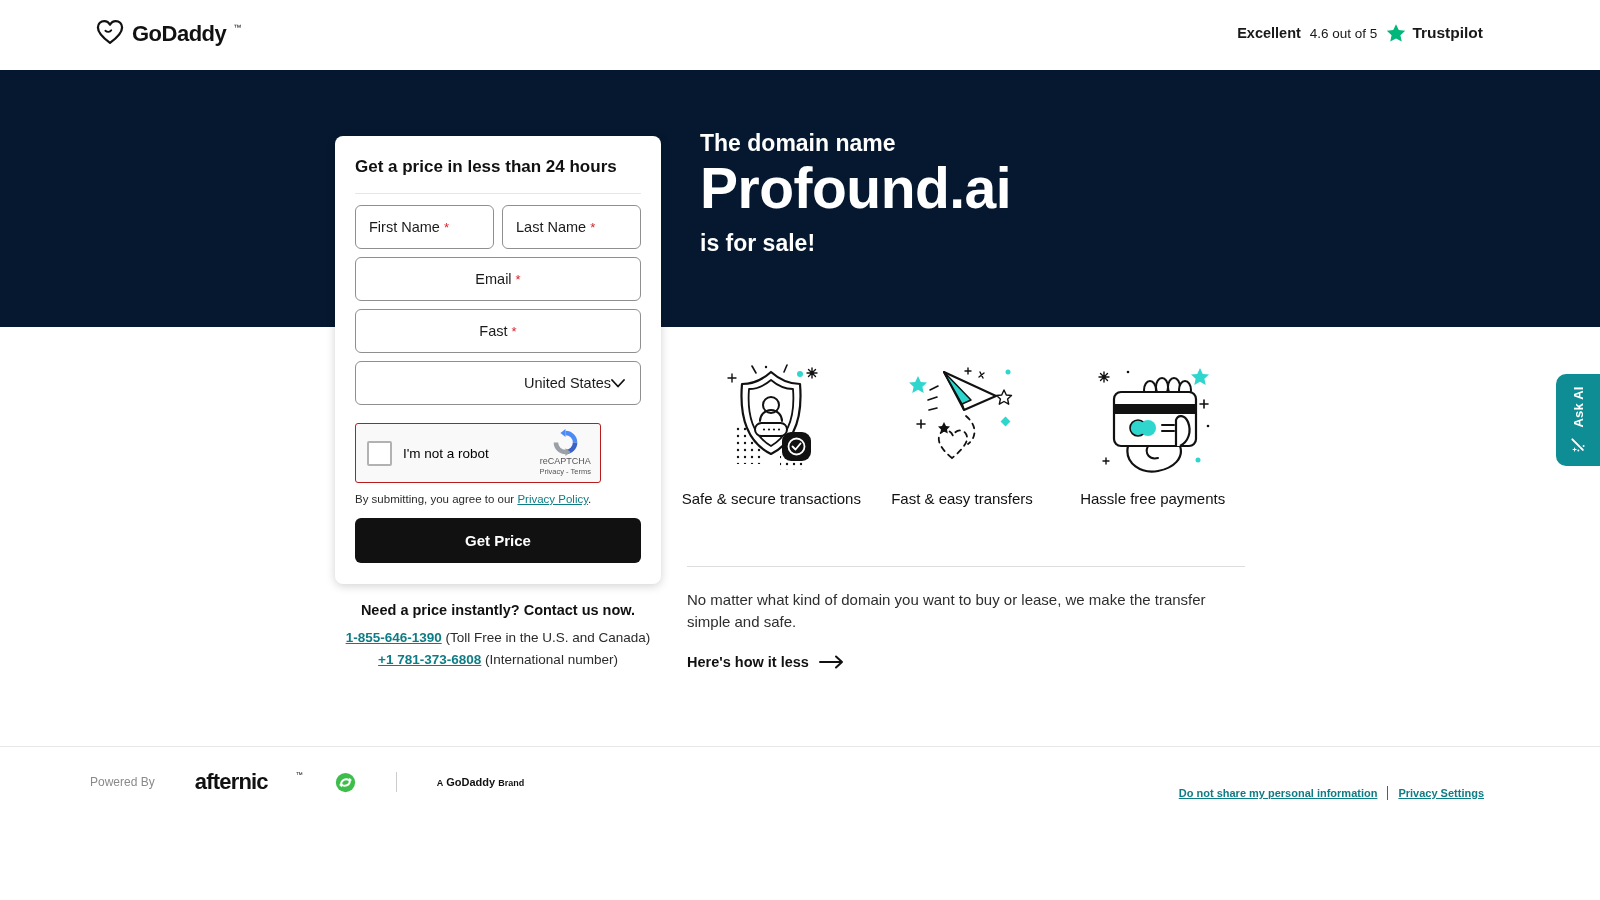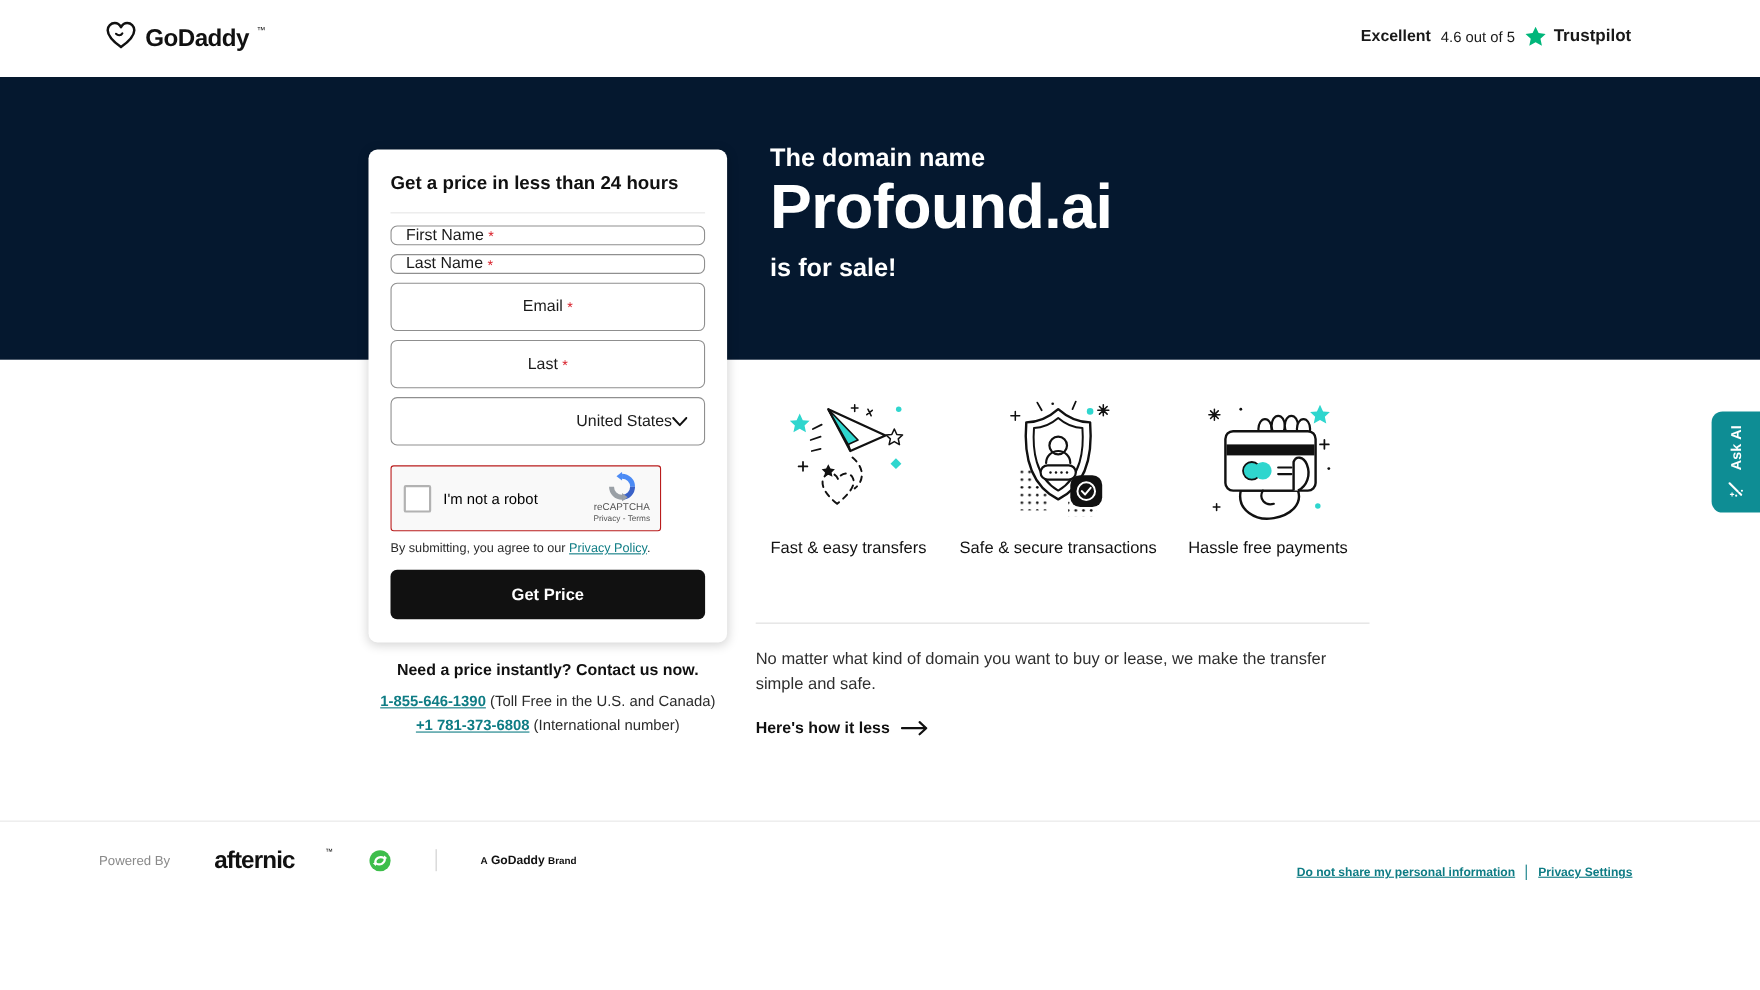--- a/index.html
+++ b/index.html
@@ -25,21 +25,21 @@
   .hero-text { position:absolute; left:700px; top:130px; color:#fff; z-index:3; }
   .hero-eyebrow { font-size:23px; font-weight:600; }
   .hero-domain { font-size:57px; font-weight:700; line-height:1.12; letter-spacing:-0.5px; }
   .hero-tagline { font-size:23px; font-weight:600; margin-top:9px; }
 
   
   .card { position:absolute; left:335px; top:136px; width:326px; background:#fff;
           border-radius:8px; box-shadow:0 2px 10px rgba(0,0,0,.18); padding:21px 20px; z-index:5; }
   .card-title { font-size:17px; font-weight:700; color:#111; margin-bottom:16px; }
   .card-divider { height:1px; background:#e6e6e6; margin-bottom:11px; }
-  .name-row { display:flex; gap:8px; margin-bottom:8px;flex-direction:column; }
+  .name-row { display:flex; gap:8px; margin-bottom:8px; }
   .input-box { border:1px solid #8f8f8f; border-radius:6px; height:44px; background:#fff;
                display:flex; align-items:center; padding:0 13px; font-size:14.5px; color:#1b1b1b; cursor:text; }
   .name-row .input-box { flex:1; }
   .full { margin-bottom:8px;justify-content:center; }
   .req { color:#d9232d; margin-left:4px; font-size:13px; }
   .select-box { border:1px solid #8f8f8f; border-radius:6px; height:44px; background:#fff;
                 display:flex; align-items:center; justify-content:flex-end; padding:0 15px 0 13px;
                 font-size:14.5px; color:#1b1b1b; cursor:pointer; margin-bottom:18px; }
   .recaptcha { width:246px; height:60px; background:#f9f9f9; border:1px solid #b91c1c; border-radius:3px;
                display:flex; align-items:center; padding:0 9px 0 11px; margin-bottom:10px; }
@@ -141,21 +141,21 @@
       <div class="input-box">
         <span>Last Name</span>
         <span class="req">*</span>
       </div>
     </div>
     <div class="input-box full">
       <span>Email</span>
       <span class="req">*</span>
     </div>
     <div class="input-box full">
-      <span>Last</span>
+      <span>Fast</span>
       <span class="req">*</span>
     </div>
     <div class="select-box">
       <span>United States</span>
       <span>
         <svg width="14" height="9" viewBox="0 0 14 9" style="display:block">
           <path d="M1 1 L7 7.5 L13 1" fill="none" stroke="#111" stroke-width="1.8" stroke-linecap="round" stroke-linejoin="round"></path>
         </svg>
       </span>
     </div>
@@ -188,42 +188,20 @@
       <span class="link phone-link">1-855-646-1390</span>
       <span>(Toll Free in the U.S. and Canada)</span>
     </div>
     <div class="contact-line">
       <span class="link phone-link">+1 781-373-6808</span>
       <span>(International number)</span>
     </div>
   </div>
 
   <div class="features">
-
-    <div class="feature">
-      <div class="feature-icon">
-        <svg width="116" height="110" viewBox="0 0 116 110">
-          <path d="M40 8 L92 32 L60 46 Z" fill="#fff" stroke="#111" stroke-width="2" stroke-linejoin="round"></path>
-          <path d="M40 8 L58 40 L60 46" fill="none" stroke="#111" stroke-width="2" stroke-linejoin="round"></path>
-          <polygon points="40,8 58,40 67,36" fill="#2FD6CE" stroke="#111" stroke-width="1.5" stroke-linejoin="round"></polygon>
-          <path d="M62 52 C 74 62 72 74 64 80" fill="none" stroke="#111" stroke-width="1.8" stroke-dasharray="5 5" stroke-linecap="round"></path>
-          <path d="M48 94 C 38 86 32 77 36 70 C 39 64.5 47 65.5 49 72 C 51 65.5 59 64.5 62 70 C 66 77 58 86 48 94 Z" fill="none" stroke="#111" stroke-width="1.8" stroke-dasharray="5 5" stroke-linecap="round"></path>
-          <polygon points="14,12 16.8,18 23,18.6 18.4,22.8 19.7,29 14,25.8 8.3,29 9.6,22.8 5,18.6 11.2,18" fill="#2FD6CE"></polygon>
-          <polygon points="100,26 102.3,31 107.5,31.5 103.6,35 104.7,40.2 100,37.5 95.3,40.2 96.4,35 92.5,31.5 97.7,31" fill="#fff" stroke="#111" stroke-width="1.4" stroke-linejoin="round"></polygon>
-          <path d="M26 26 L34 22 M24 36 L33 33 M25 46 L33 44" stroke="#111" stroke-width="1.6" stroke-linecap="round"></path>
-          <path d="M17 56 L17 64 M13 60 L21 60" stroke="#111" stroke-width="1.6" stroke-linecap="round"></path>
-          <path d="M64 4 L64 10 M61 7 L67 7" stroke="#111" stroke-width="1.4" stroke-linecap="round"></path>
-          <path d="M76 8 L79 14 M80 9 L75 13" stroke="#111" stroke-width="1.4" stroke-linecap="round"></path>
-          <circle cx="104" cy="8" r="2.5" fill="#2FD6CE"></circle>
-          <rect x="98" y="54" width="7" height="7" transform="rotate(45 101.5 57.5)" fill="#2FD6CE"></rect>
-          <polygon points="40,58 42,62 46,62.5 43,65.5 43.8,69.5 40,67.5 36.2,69.5 37,65.5 34,62.5 38,62" fill="#111"></polygon>
-        </svg>
-      </div>
-      <div class="feature-label">Fast &amp; easy transfers</div>
-    </div>
 
     <div class="feature">
       <div class="feature-icon">
         <svg width="126" height="110" viewBox="0 0 126 110">
           <defs>
             <pattern id="halftone" width="7" height="7" patternUnits="userSpaceOnUse">
               <circle cx="2" cy="2" r="1.2" fill="#111"></circle>
             </pattern>
           </defs>
           <rect x="28" y="60" width="26" height="40" fill="url(#halftone)"></rect>
@@ -246,20 +224,42 @@
           <path d="M24 10 L24 18 M20 14 L28 14" stroke="#111" stroke-width="1.4" stroke-linecap="round"></path>
           <circle cx="92" cy="10" r="3" fill="#2FD6CE"></circle>
           <circle cx="58" cy="3" r="1.2" fill="#111"></circle>
         </svg>
       </div>
       <div class="feature-label">Safe &amp; secure transactions</div>
     </div>
 
     <div class="feature">
       <div class="feature-icon">
+        <svg width="116" height="110" viewBox="0 0 116 110">
+          <path d="M40 8 L92 32 L60 46 Z" fill="#fff" stroke="#111" stroke-width="2" stroke-linejoin="round"></path>
+          <path d="M40 8 L58 40 L60 46" fill="none" stroke="#111" stroke-width="2" stroke-linejoin="round"></path>
+          <polygon points="40,8 58,40 67,36" fill="#2FD6CE" stroke="#111" stroke-width="1.5" stroke-linejoin="round"></polygon>
+          <path d="M62 52 C 74 62 72 74 64 80" fill="none" stroke="#111" stroke-width="1.8" stroke-dasharray="5 5" stroke-linecap="round"></path>
+          <path d="M48 94 C 38 86 32 77 36 70 C 39 64.5 47 65.5 49 72 C 51 65.5 59 64.5 62 70 C 66 77 58 86 48 94 Z" fill="none" stroke="#111" stroke-width="1.8" stroke-dasharray="5 5" stroke-linecap="round"></path>
+          <polygon points="14,12 16.8,18 23,18.6 18.4,22.8 19.7,29 14,25.8 8.3,29 9.6,22.8 5,18.6 11.2,18" fill="#2FD6CE"></polygon>
+          <polygon points="100,26 102.3,31 107.5,31.5 103.6,35 104.7,40.2 100,37.5 95.3,40.2 96.4,35 92.5,31.5 97.7,31" fill="#fff" stroke="#111" stroke-width="1.4" stroke-linejoin="round"></polygon>
+          <path d="M26 26 L34 22 M24 36 L33 33 M25 46 L33 44" stroke="#111" stroke-width="1.6" stroke-linecap="round"></path>
+          <path d="M17 56 L17 64 M13 60 L21 60" stroke="#111" stroke-width="1.6" stroke-linecap="round"></path>
+          <path d="M64 4 L64 10 M61 7 L67 7" stroke="#111" stroke-width="1.4" stroke-linecap="round"></path>
+          <path d="M76 8 L79 14 M80 9 L75 13" stroke="#111" stroke-width="1.4" stroke-linecap="round"></path>
+          <circle cx="104" cy="8" r="2.5" fill="#2FD6CE"></circle>
+          <rect x="98" y="54" width="7" height="7" transform="rotate(45 101.5 57.5)" fill="#2FD6CE"></rect>
+          <polygon points="40,58 42,62 46,62.5 43,65.5 43.8,69.5 40,67.5 36.2,69.5 37,65.5 34,62.5 38,62" fill="#111"></polygon>
+        </svg>
+      </div>
+      <div class="feature-label">Fast &amp; easy transfers</div>
+    </div>
+
+    <div class="feature">
+      <div class="feature-icon">
         <svg width="122" height="110" viewBox="0 0 122 110">
           <ellipse cx="58" cy="26" rx="6" ry="9" fill="#fff" stroke="#111" stroke-width="2"></ellipse>
           <ellipse cx="70" cy="23" rx="6" ry="9" fill="#fff" stroke="#111" stroke-width="2"></ellipse>
           <ellipse cx="82" cy="23" rx="6" ry="9" fill="#fff" stroke="#111" stroke-width="2"></ellipse>
           <ellipse cx="93" cy="26" rx="6" ry="9" fill="#fff" stroke="#111" stroke-width="2"></ellipse>
           <path d="M36 82 C 32 100 50 110 66 107 C 82 104 92 94 88 82 Z" fill="#fff" stroke="#111" stroke-width="2.2" stroke-linejoin="round"></path>
           <rect x="22" y="28" width="82" height="54" rx="7" fill="#fff" stroke="#111" stroke-width="2.2"></rect>
           <rect x="23" y="40" width="80" height="10" fill="#111"></rect>
           <circle cx="46" cy="64" r="8" fill="#2FD6CE" stroke="#111" stroke-width="1.6"></circle>
           <circle cx="56" cy="64" r="8" fill="#2FD6CE"></circle>

